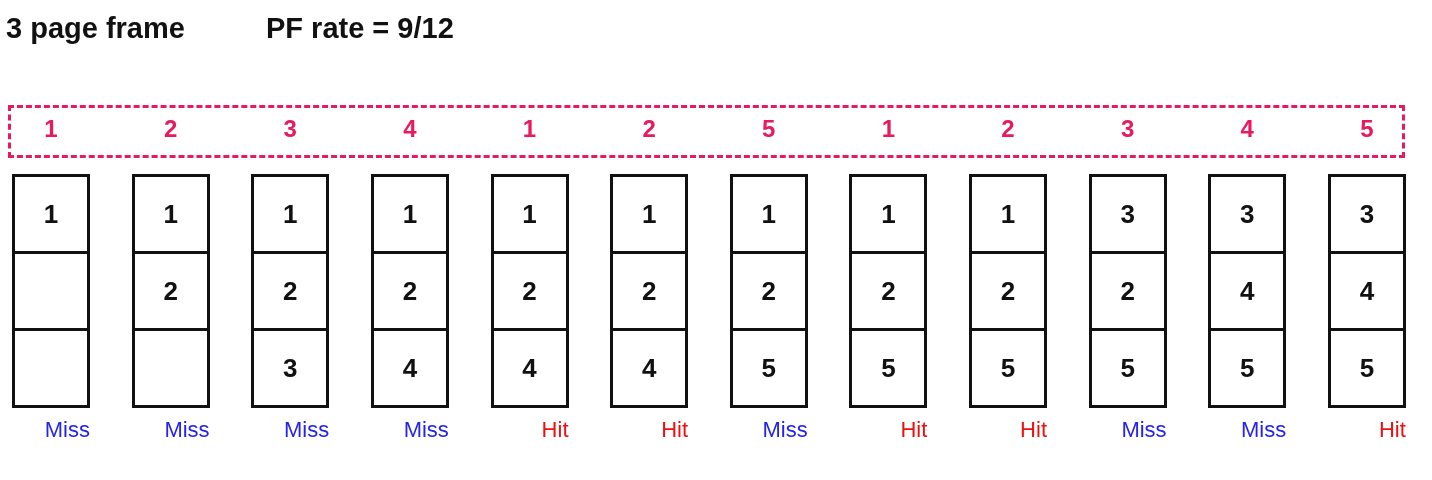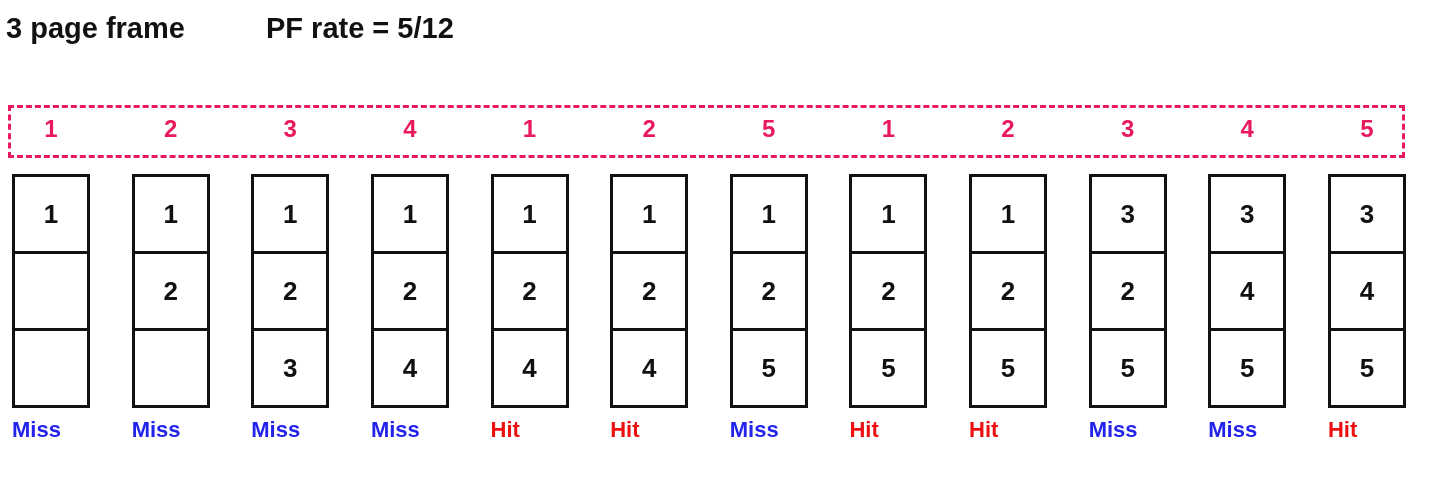--- a/index.html
+++ b/index.html
@@ -45,32 +45,32 @@
   }
   .frame-cell{
     flex:1 1 0;box-sizing:border-box;
     border-bottom:3px solid var(--ink);
     display:flex;align-items:center;justify-content:center;
     font-size:26px;font-weight:bold;color:var(--ink);
   }
   .frame-cell:last-child{border-bottom:none;}
   .results-row{top:416px;}
   .result-cell{
-    width:78px;text-align:left;
-    font-size:22px;font-weight:bold;line-height:28px;
+    width:78px;text-align:right;
+    font-size:22px;font-weight:normal;line-height:28px;
   }
   .result-miss{color:var(--miss);}
   .result-hit{color:var(--hit);}
 </style>
 </head>
 <body>
 
 <div class="title-row">
   <span class="title-left">3 page frame</span>
-  <span class="title-right">PF rate = 5/12</span>
+  <span class="title-right">PF rate = 9/12</span>
 </div>
 
 <div class="ref-box"></div>
 <div class="grid-row ref-row" id="refRow">
     <div class="ref-cell">1</div>
     <div class="ref-cell">2</div>
     <div class="ref-cell">3</div>
     <div class="ref-cell">4</div>
     <div class="ref-cell">1</div>
     <div class="ref-cell">2</div>

